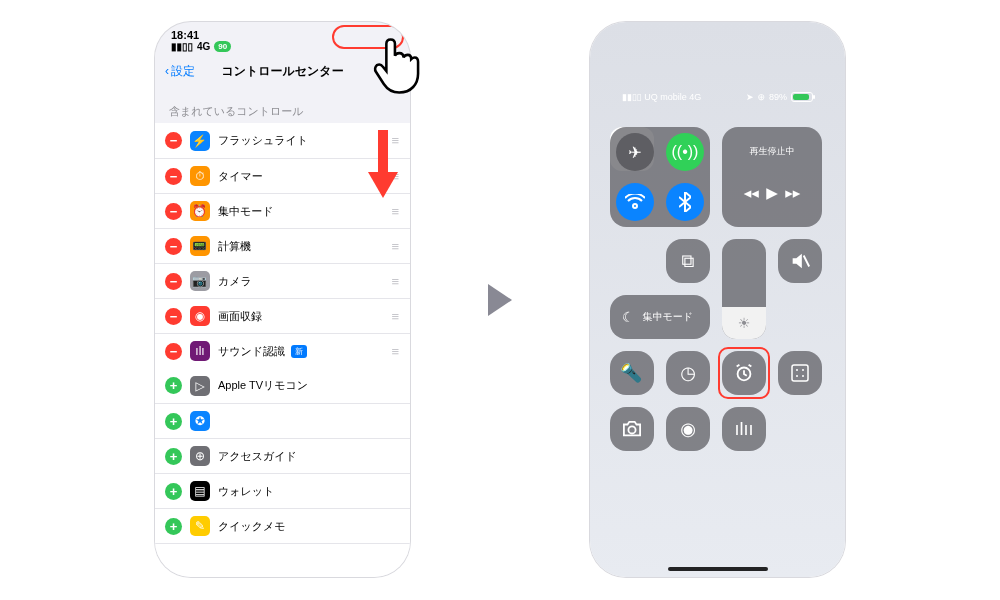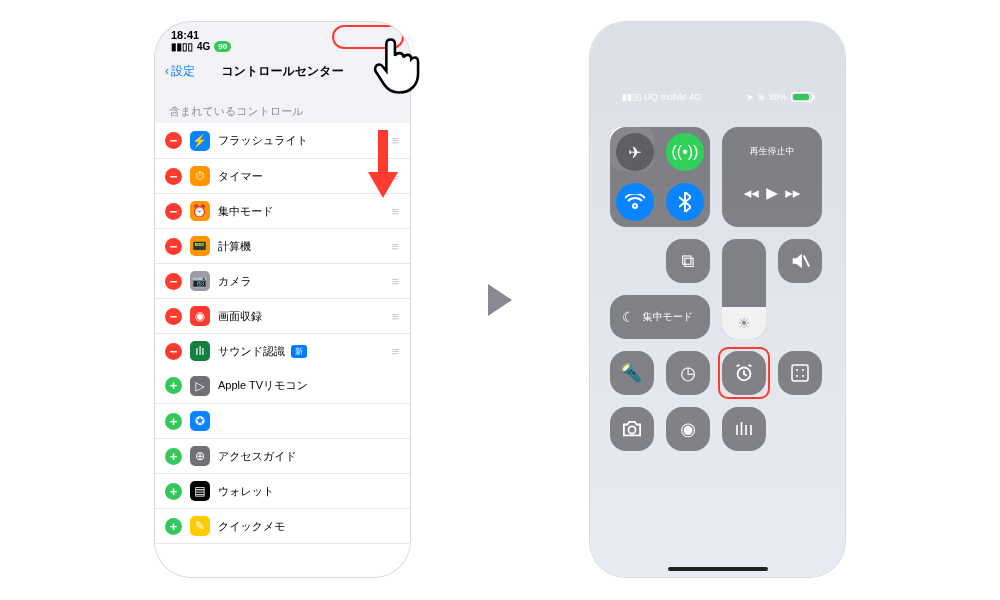--- a/index.html
+++ b/index.html
@@ -147,21 +147,21 @@
           <span class="drag">≡</span>
         </div>
         <div class="row">
           <span class="bullet minus">−</span>
           <span class="appicon" style="background: rgb(255, 59, 48);">◉</span>
           <span>画面収録</span>
           <span class="drag">≡</span>
         </div>
         <div class="row">
           <span class="bullet minus">−</span>
-          <span class="appicon" style="background: #15803d;">ılı</span>
+          <span class="appicon" style="background: #701a75;">ılı</span>
           <span>サウンド認識</span>
           <span class="new-badge">新</span>
           <span class="drag">≡</span>
         </div>
       </div>
     <div class="list" id="list-more">
         <div class="row">
           <span class="bullet plus">+</span>
           <span class="appicon" style="background: rgb(111, 111, 116);">▷</span>
           <span>Apple TVリモコン</span>

